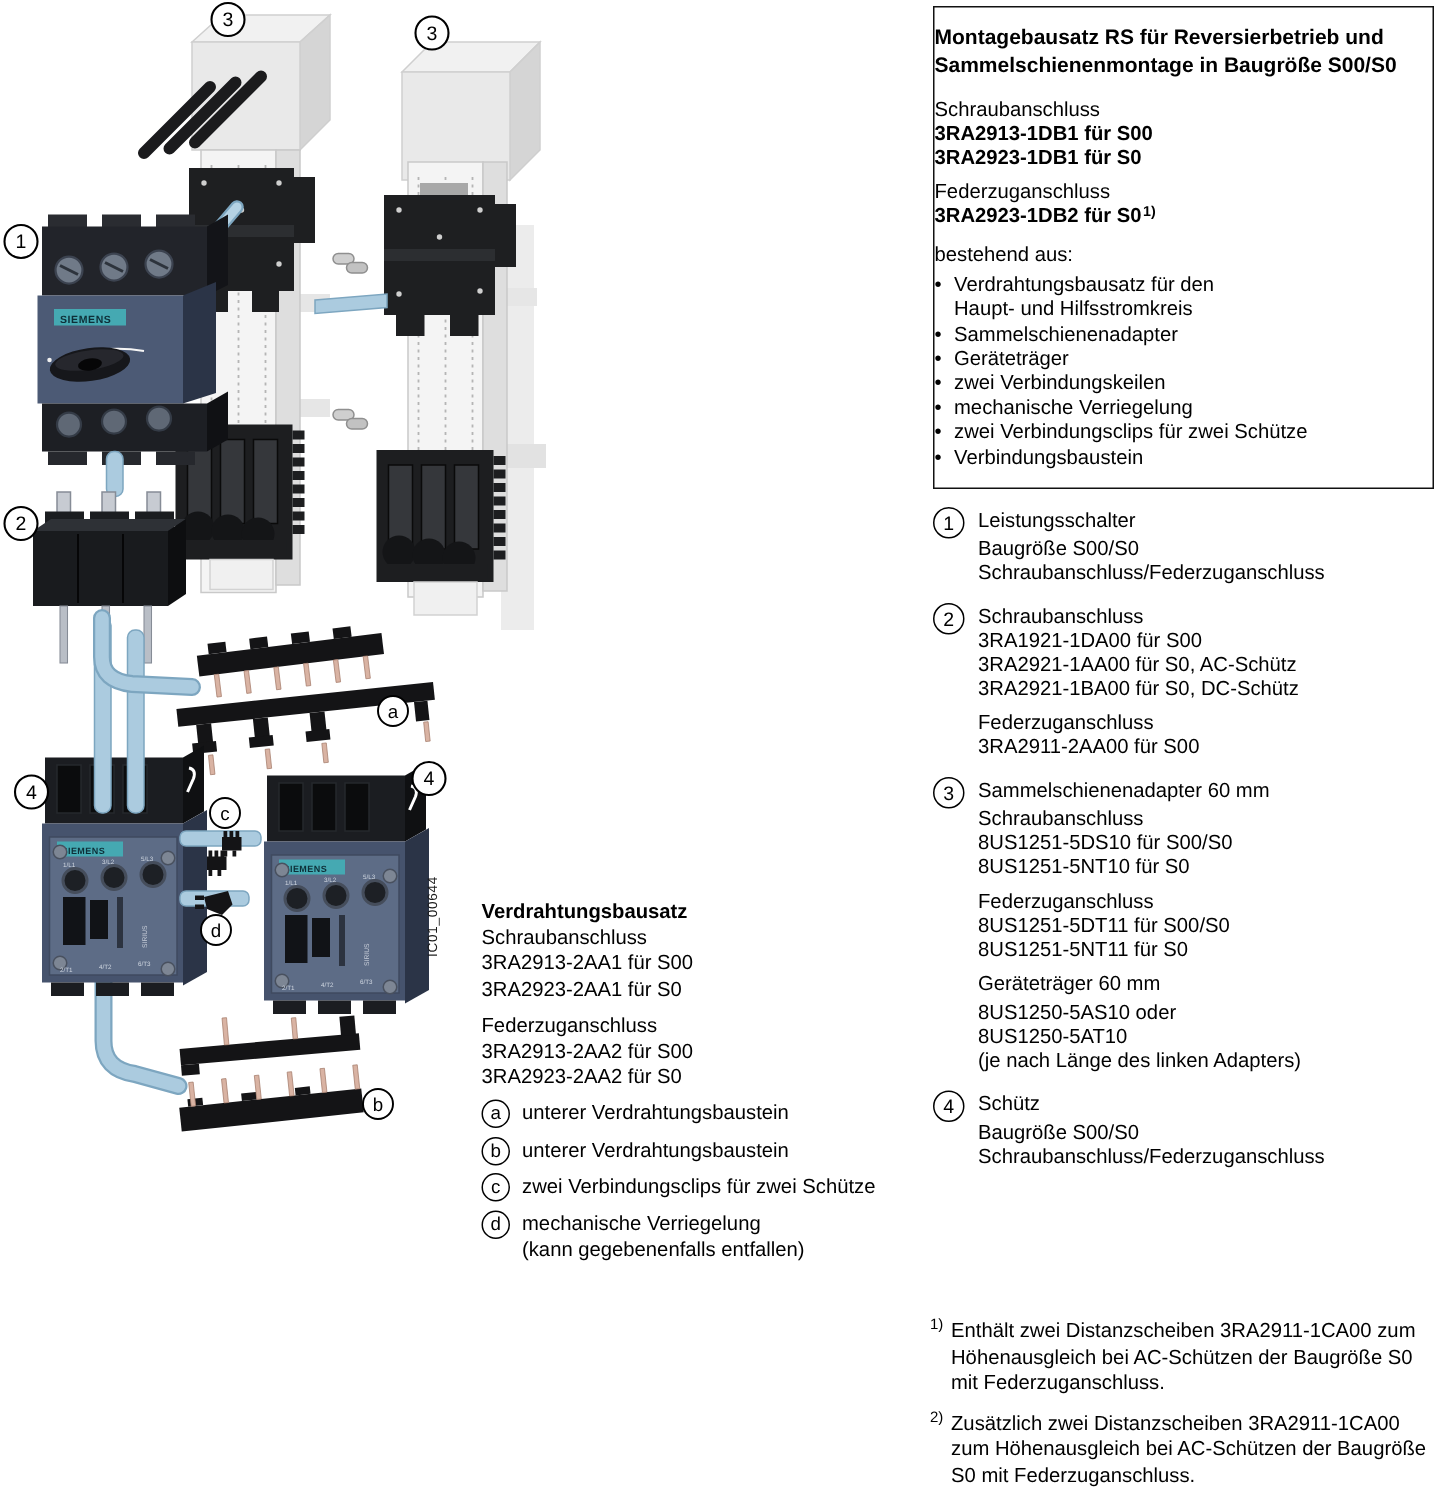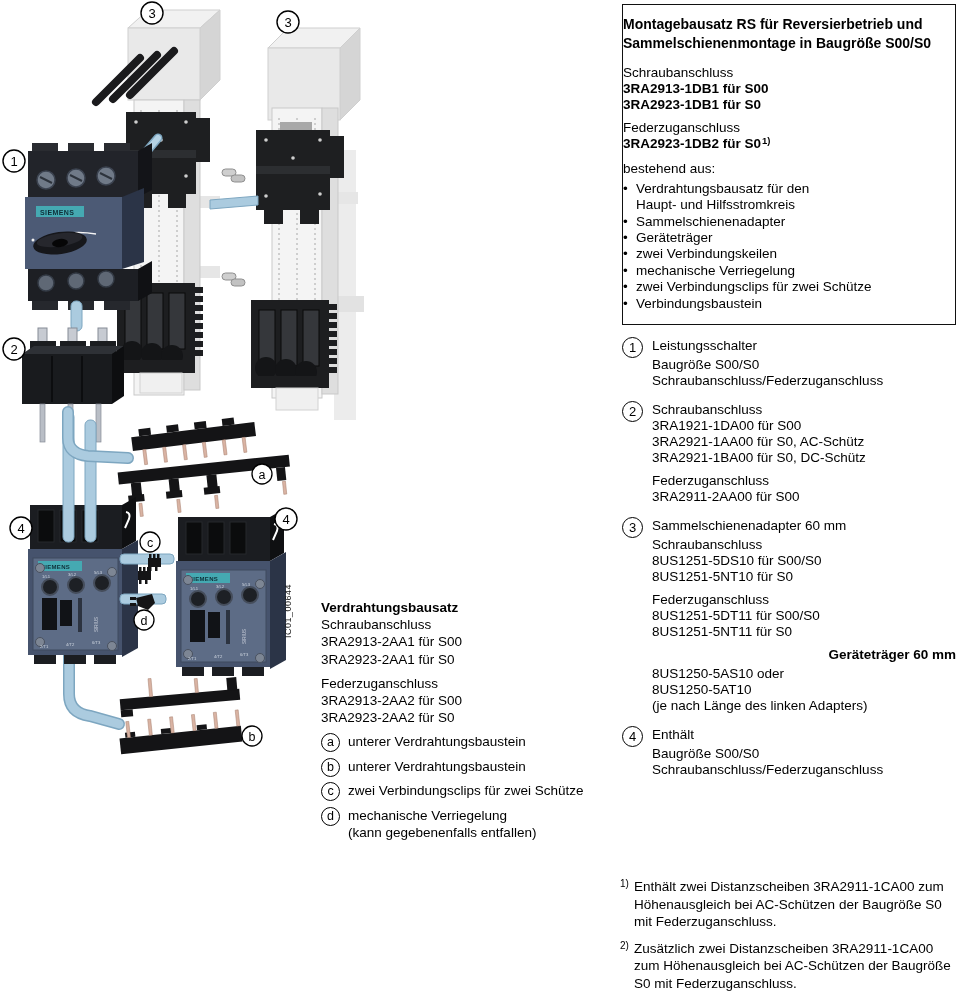--- a/index.html
+++ b/index.html
@@ -33,21 +33,21 @@
   .item { display:flex; gap:9px; margin-top:13px; }
   .cnum {
     width:21px; height:21px; border:1.4px solid #000; border-radius:50%;
     display:flex; align-items:center; justify-content:center;
     font-size:13px; flex:none; background:#fff; margin-top:-1px;
   }
   .item .content { flex:1; font-size:13.5px; line-height:16px; }
   .item .ititle { font-weight:normal; margin-bottom:3px; }
   .item .para { margin-bottom:7px; }
   .item .para:last-child { margin-bottom:0; }
-  .subtitle { font-weight:bold; margin:2px 0 3px 0;text-align:right; }
+  .subtitle { font-weight:normal; margin:2px 0 3px 0; }
 
   
   .wiring-block { position:absolute; left:311px; top:599px; width:302px; font-size:13.5px; line-height:17.2px;margin-left:10px; }
   .wiring-block .wtitle { font-weight:bold; }
   .wiring-block .grp { margin-bottom:7px; }
   .wlegend-item { display:flex; gap:8px; margin-top:5.5px; align-items:flex-start; }
   .clet {
     width:19px; height:19px; border:1.3px solid #000; border-radius:50%;
     display:flex; align-items:center; justify-content:center;
     font-size:12.5px; flex:none; background:#fff; margin-top:0px;
@@ -523,21 +523,21 @@
           <div class="subtitle">Geräteträger 60 mm</div>
           <div class="para ml">8US1250-5AS10 oder
 8US1250-5AT10
 (je nach Länge des linken Adapters)</div>
         </div>
       </div>
 
       <div class="item">
         <span class="cnum">4</span>
         <div class="content">
-          <div class="ititle">Enthält</div>
+          <div class="ititle">Schütz</div>
           <div class="ml">Baugröße S00/S0
 Schraubanschluss/Federzuganschluss</div>
         </div>
       </div>
 
     </div>
   </div>
 
   <div class="footnotes">
     <div class="footnote">

